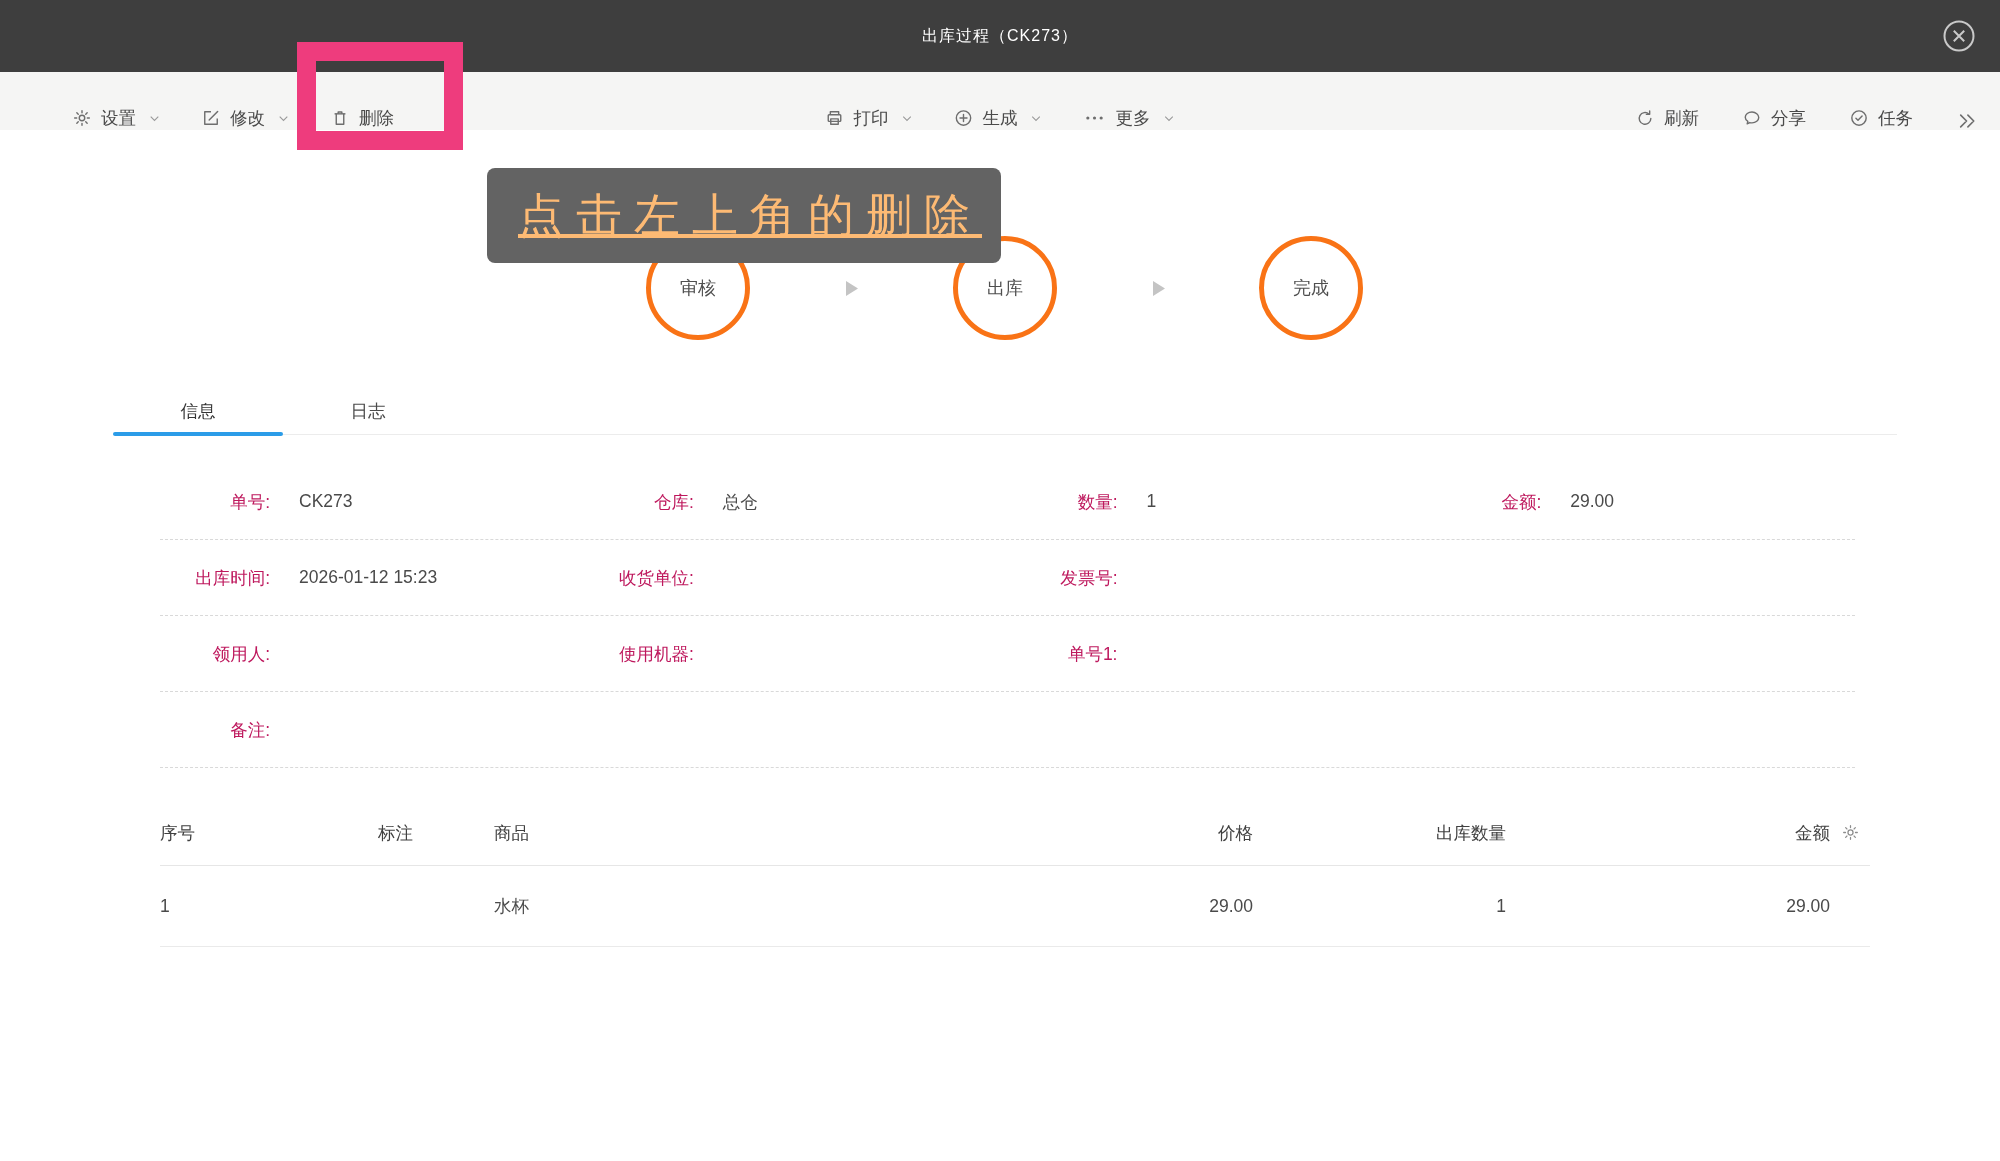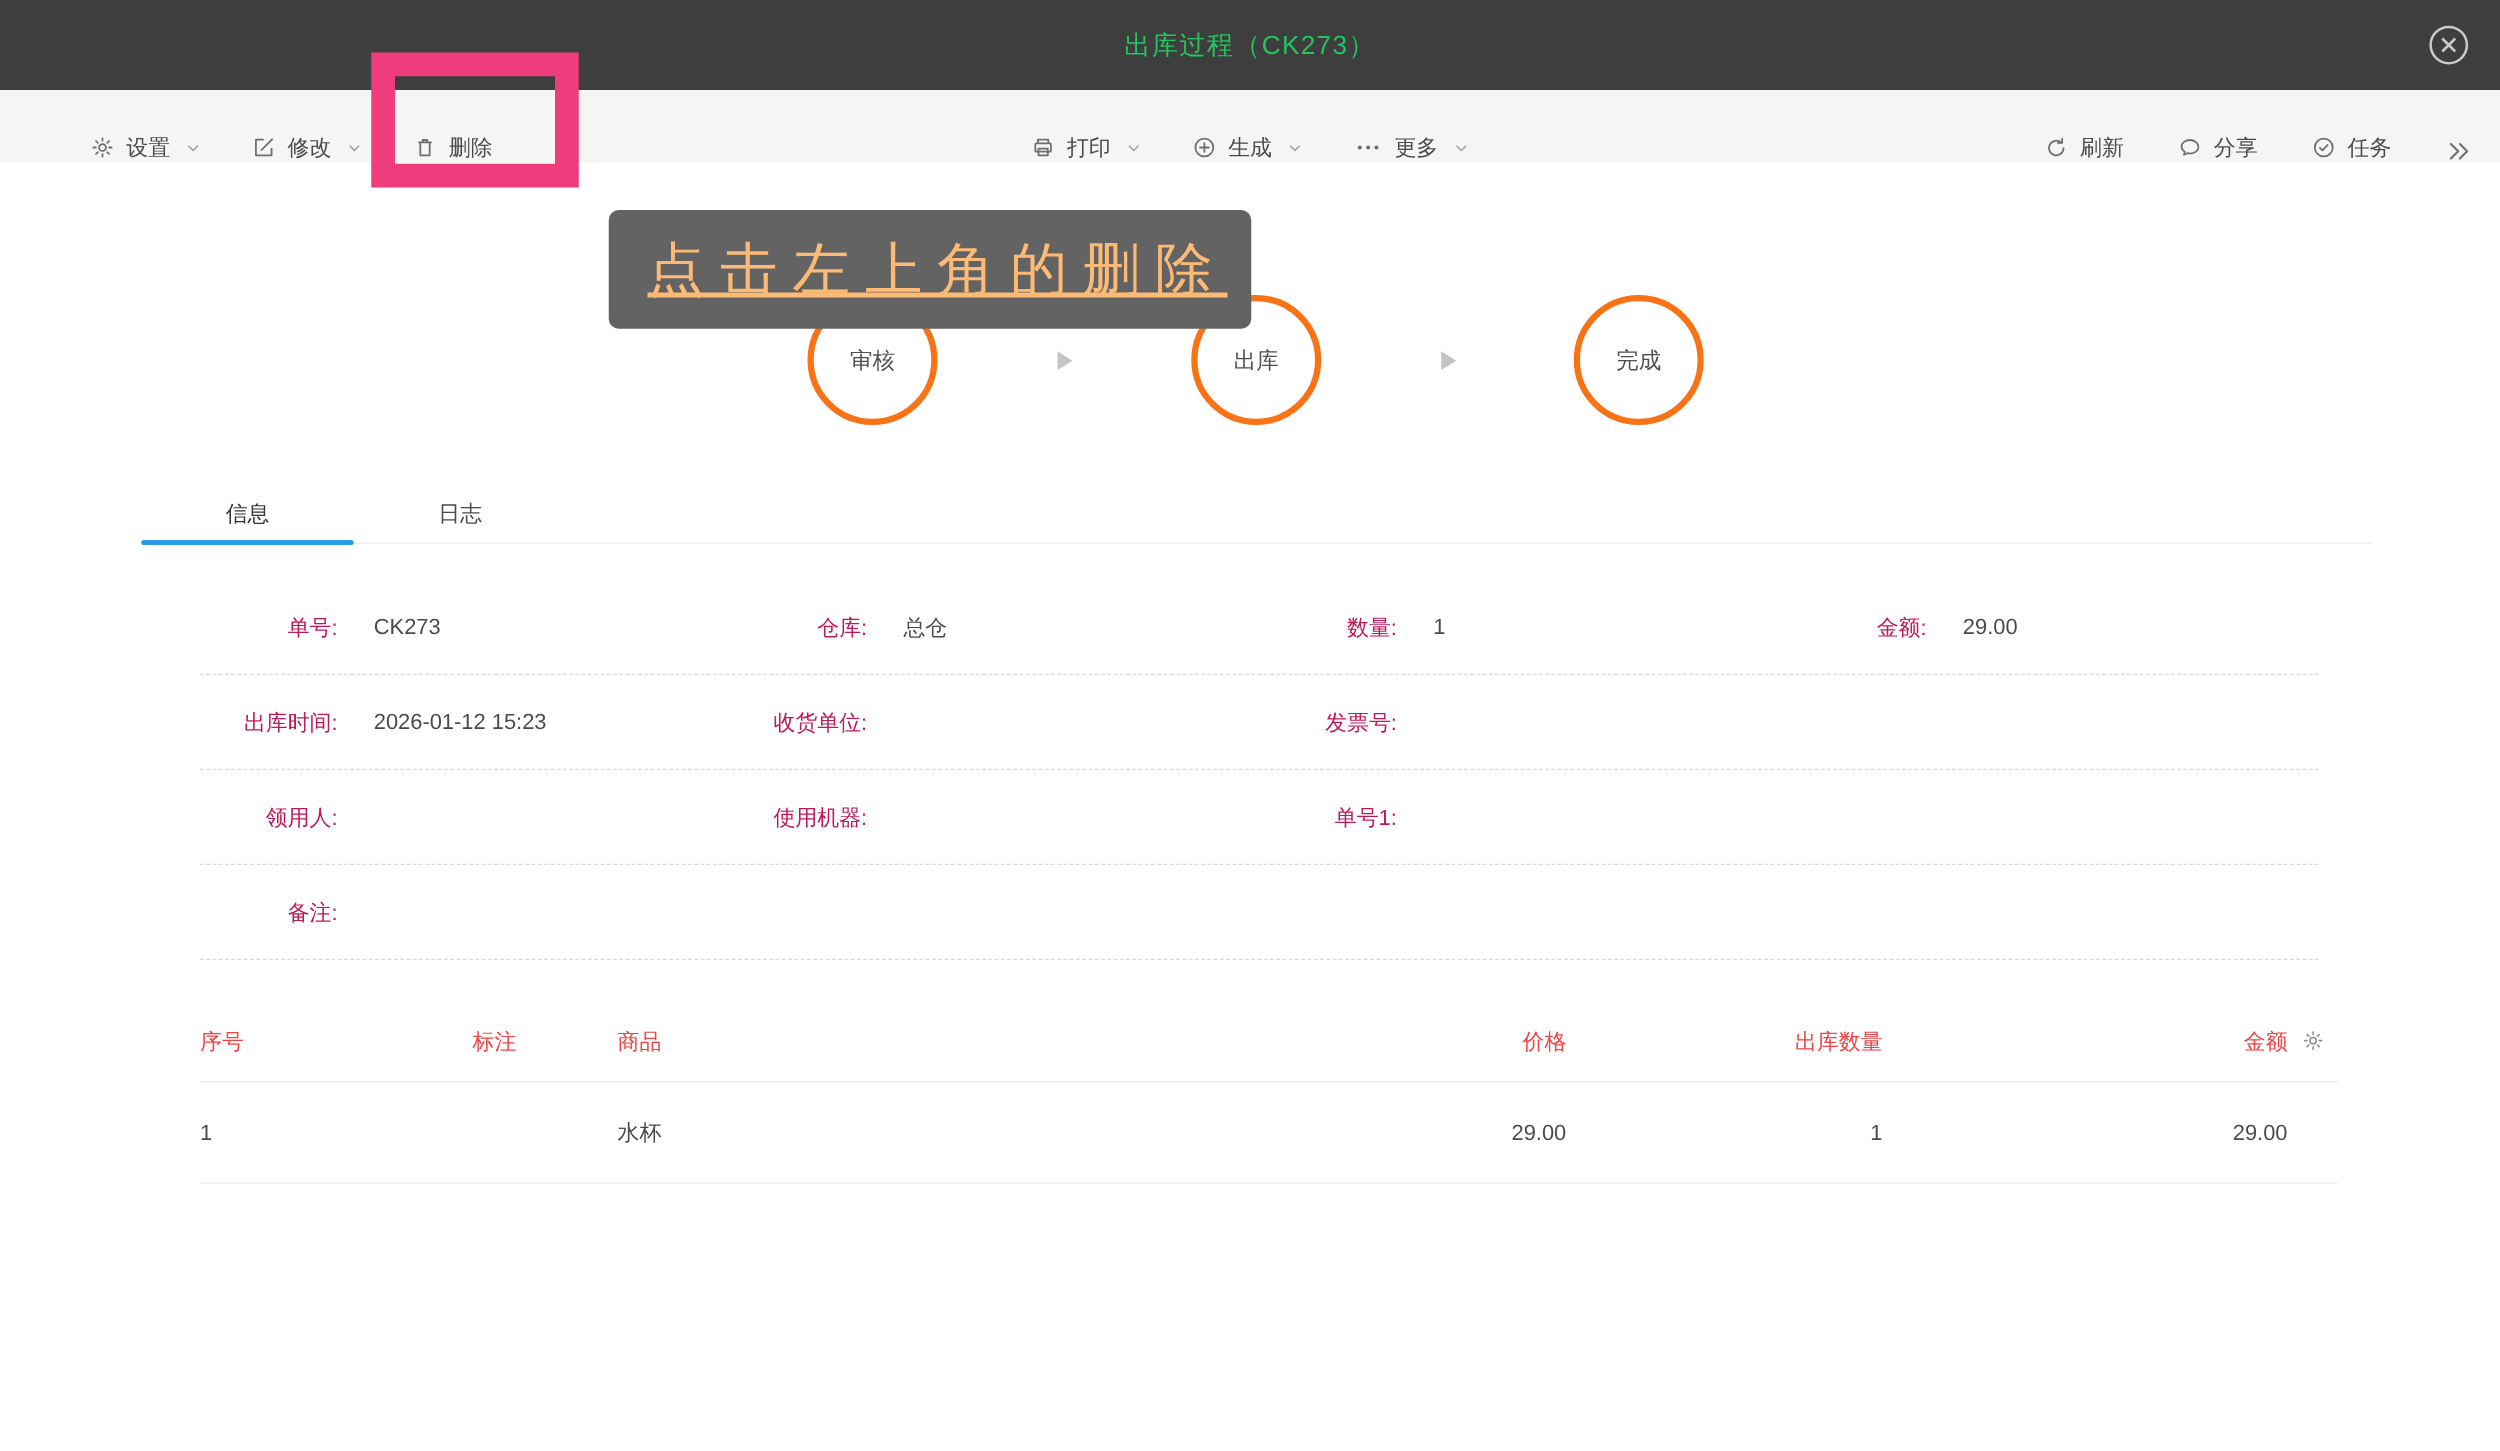--- a/index.html
+++ b/index.html
@@ -12,21 +12,21 @@
     overflow: hidden;
   }
   svg { display:block; }
 
   
   .titlebar {
     position:absolute; left:0; top:0; width:2000px; height:72px;
     background:#3e3e3e;
     display:flex; align-items:center; justify-content:center;
   }
-  .titlebar-title { color:#22c55e; font-size:21px; letter-spacing:1px; }
+  .titlebar-title { color:#ffffff; font-size:16px; letter-spacing:1px; }
   .close-btn {
     position:absolute; right:23px; top:18px; width:36px; height:36px;
     color:#c9c9c9; cursor:pointer;
   }
 
   
   .toolbar {
     position:absolute; left:0; top:72px; width:2000px; height:58px;
     background:#f5f5f4;
   }
@@ -91,21 +91,21 @@
   .fl { width:110px; text-align:right; color:#be185d; flex-shrink:0; }
   .fv { margin-left:29px; color:#4a4a4a; min-height:21px; }
 
   
   .items { position:absolute; left:160px; top:800px; width:1710px; font-size:17.5px; }
   .grid-cols {
     display:grid;
     grid-template-columns:218px 116px 406px 353px 253px 324px 40px;
     align-items:center;
   }
-  .hrow { height:66px; border-bottom:1px solid #e6e6e6; color:#ef4444; }
+  .hrow { height:66px; border-bottom:1px solid #e6e6e6; color:#404040; }
   .drow { min-height:81px; border-bottom:1px solid #eaeaea; color:#4a4a4a; cursor:pointer; }
   .col-r { text-align:right; }
   .gear-cell { display:flex; justify-content:center; color:#8d8d8d; cursor:pointer; }
   .pline { line-height:29px; }
 </style>
 </head>
 <body>
 
 <div class="titlebar">
   <div class="titlebar-title">出库过程（CK273）</div>

